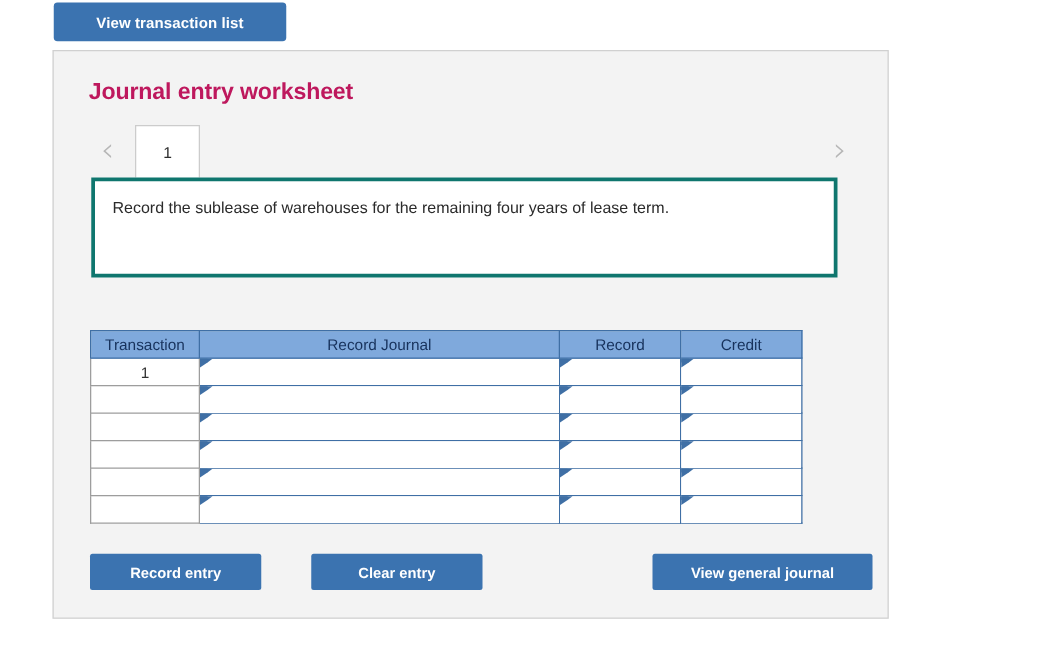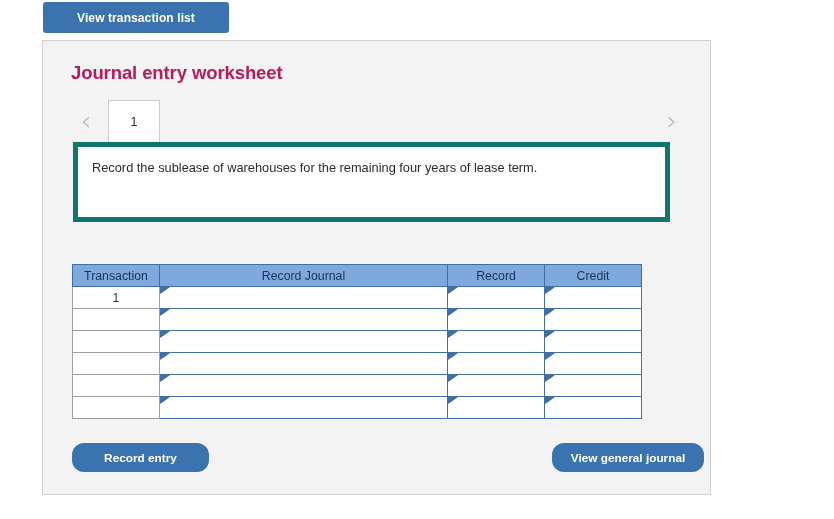--- a/index.html
+++ b/index.html
@@ -100,21 +100,21 @@
   }
 
   
   .prompt-box {
     position: absolute;
     left: 30px;
     top: 101px;
     width: 597px;
     height: 80px;
     background: #ffffff;
-    border: 5px solid #0f766e;
+    border: 3px solid #0f766e;
   }
   .prompt-text {
     position: absolute;
     left: 14px;
     top: 13px;
     right: 10px;
     font-size: 12.8px;
     color: #2b2b2b;
     line-height: 16px;
   }
@@ -179,31 +179,31 @@
     border-bottom: 4px solid transparent;
     border-right: 4px solid transparent;
   }
 
   
   .btn {
     position: absolute;
     height: 29px;
     background: #3b73b0;
     border: none;
-    border-radius: 12px;
+    border-radius: 2px;
     color: #ffffff;
     font-family: "Liberation Sans", sans-serif;
     font-size: 11.8px;
     font-weight: bold;
     cursor: pointer;
     padding: 0;
   }
   .btn-record  { left: 29px;  top: 402px; width: 137px; }
   .btn-clear   { left: 206px; top: 402px; width: 137px; }
-  .btn-journal { left: 509px; top: 402px; width: 152px; }
+  .btn-journal { left: 479px; top: 402px; width: 176px; }
 </style>
 </head>
 <body>
 
 <button class="top-btn">View transaction list</button>
 
 <div class="panel">
 
   <div class="panel-title">Journal entry worksheet</div>
 
@@ -269,15 +269,16 @@
       <tr>
         <td class="cell-trans"></td>
         <td class="cell-input"><span class="tri"></span><span></span></td>
         <td class="cell-input"><span class="tri"></span><span></span></td>
         <td class="cell-input"><span class="tri"></span><span></span></td>
       </tr>
     </tbody>
   </table>
 
   <button class="btn btn-record">Record entry</button>
+  <button class="btn btn-clear">Clear entry</button>
   <button class="btn btn-journal">View general journal</button>
 
 </div>
 
 </body></html>

